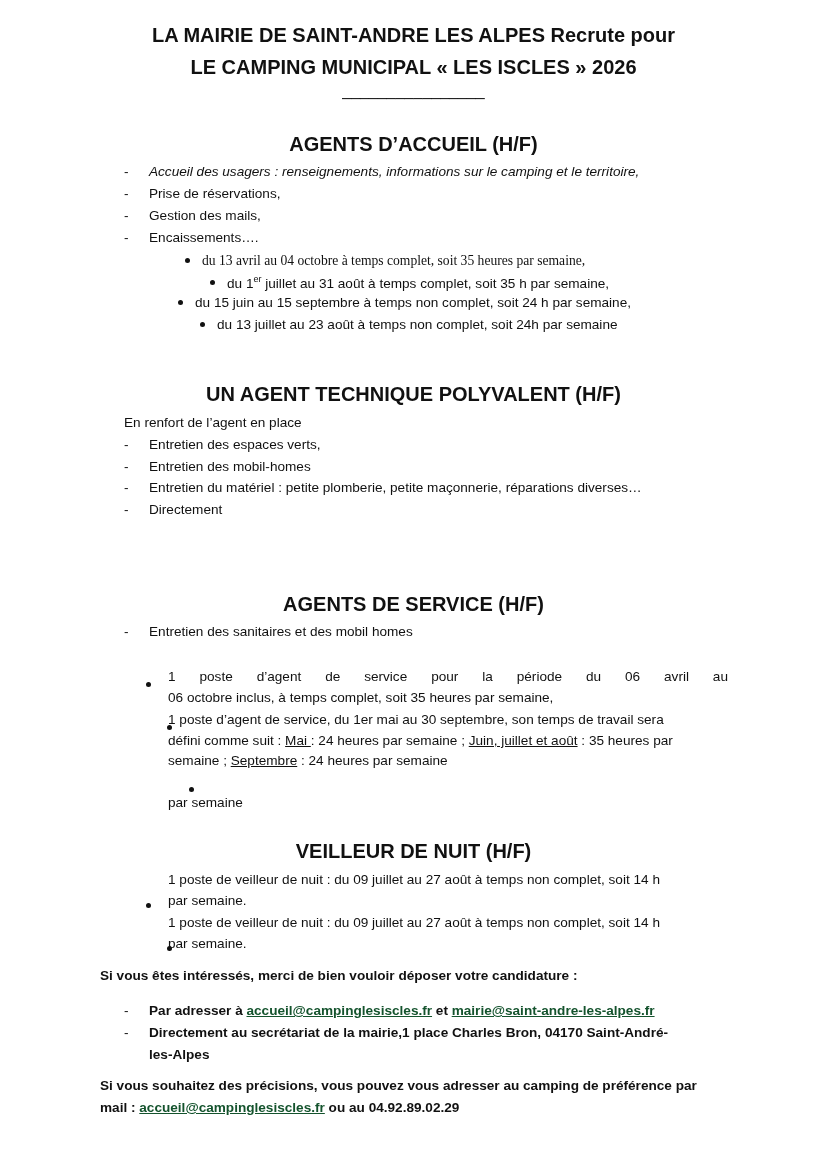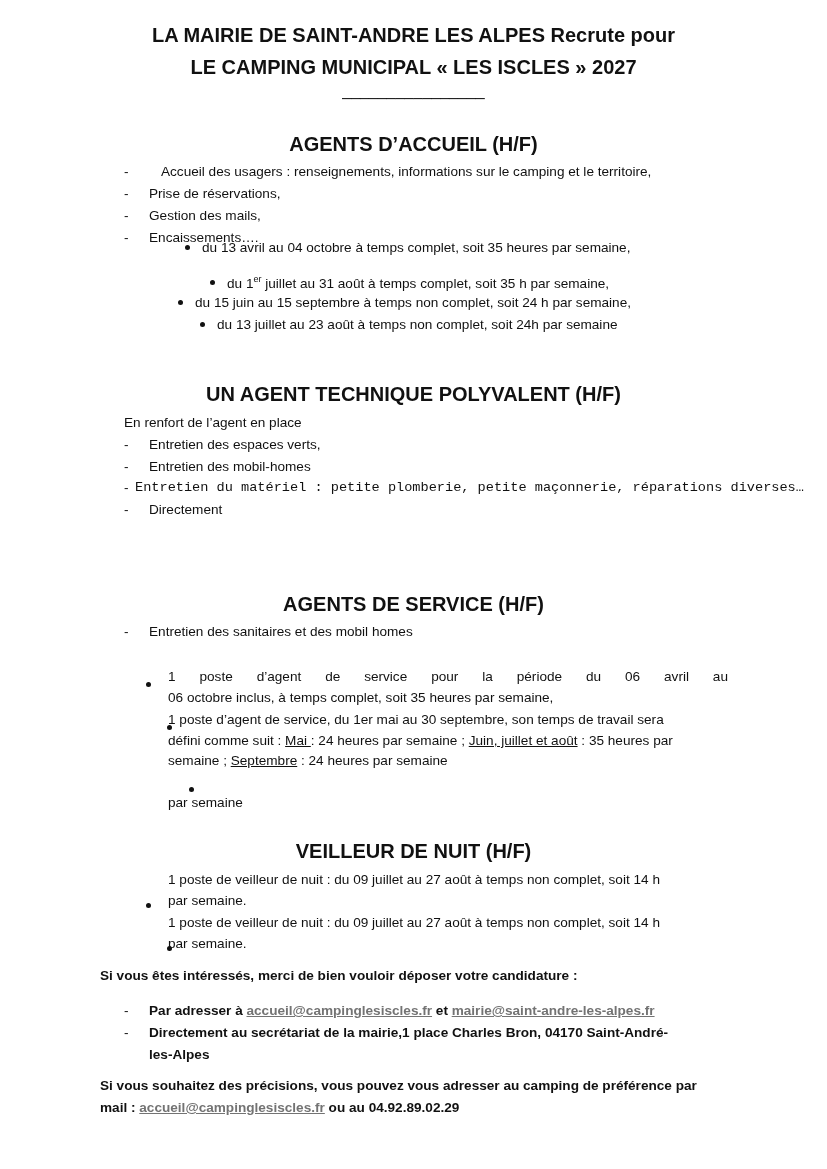--- a/index.html
+++ b/index.html
@@ -8,59 +8,59 @@
   .page { position: absolute; left: 0; top: 0; width: 827px; height: 864px; }
   .abs { position: absolute; white-space: nowrap; }
   .title { font-weight: bold; font-size: 20px; left: 0; width: 827px; text-align: center; }
   .h2 { font-weight: bold; font-size: 20px; left: 0; width: 827px; text-align: center; }
   .txt { font-size: 13.6px; }
   .b { font-weight: bold; }
   .dash { position: absolute; font-size: 13.6px; }
   .dot { display: inline-block; width: 5px; height: 5px; border-radius: 50%; background: #111; vertical-align: middle; margin-right: 12px; position: relative; top: -1px; }
   .just { white-space: normal; text-align: justify; text-align-last: justify; }
   u { text-decoration: underline; }
-  a.link { color: #737373; text-decoration: underline; }
+  a.link { color: #14532d; text-decoration: underline; }
   sup { font-size: 9px; }
 </style>
 </head>
 <body>
 
 <div class="page">
 
   <div class="abs title" style="top:24px;">LA MAIRIE DE SAINT-ANDRE LES ALPES Recrute pour</div>
-  <div class="abs title" style="top:56px;">LE CAMPING MUNICIPAL « LES ISCLES » 2027</div>
+  <div class="abs title" style="top:56px;">LE CAMPING MUNICIPAL « LES ISCLES » 2026</div>
   <div class="abs h2" style="top:133px;">AGENTS D’ACCUEIL (H/F)</div>
 
   <div class="abs title" style="top:82px; font-weight:normal; font-size:16px;">________________</div>
   <div>
     <span class="dash" style="left:124px; top:164px;">-</span>
-    <div class="abs txt" style="left:161px; top:164px;">Accueil des usagers : renseignements, informations sur le camping et le territoire,</div>
+    <div class="abs txt" style="left:149px; top:164px;font-style:italic;">Accueil des usagers : renseignements, informations sur le camping et le territoire,</div>
     <span class="dash" style="left:124px; top:186px;">-</span>
     <div class="abs txt" style="left:149px; top:186px;">Prise de réservations,</div>
     <span class="dash" style="left:124px; top:208px;">-</span>
     <div class="abs txt" style="left:149px; top:208px;">Gestion des mails,</div>
     <span class="dash" style="left:124px; top:230px;">-</span>
     <div class="abs txt" style="left:149px; top:230px;">Encaissements….</div>
   </div>
   <div>
-    <div class="abs txt" style="left:185px; top:240px;"><span class="dot"></span><span>du 13 avril au 04 octobre à temps complet, soit 35 heures par semaine,</span></div>
+    <div class="abs txt" style="left:185px; top:253px;font-family:Liberation Serif, serif;"><span class="dot"></span><span>du 13 avril au 04 octobre à temps complet, soit 35 heures par semaine,</span></div>
     <div class="abs txt" style="left:210px; top:274px;"><span class="dot"></span><span>du 1</span><sup>er</sup> <span>juillet au 31 août à temps complet, soit 35 h par semaine,</span></div>
     <div class="abs txt" style="left:178px; top:295px;"><span class="dot"></span><span>du 15 juin au 15 septembre à temps non complet, soit 24 h par semaine,</span></div>
     <div class="abs txt" style="left:200px; top:317px;"><span class="dot"></span><span>du 13 juillet au 23 août à temps non complet, soit 24h par semaine</span></div>
   </div>
 
   <div class="abs h2" style="top:383px;text-align:center;">UN AGENT TECHNIQUE POLYVALENT (H/F)</div>
   <div class="abs txt" style="left:124px; top:415px;">En renfort de l’agent en place</div>
   <div>
     <span class="dash" style="left:124px; top:437px;">-</span>
     <div class="abs txt" style="left:149px; top:437px;">Entretien des espaces verts,</div>
     <span class="dash" style="left:124px; top:459px;">-</span>
     <div class="abs txt" style="left:149px; top:459px;">Entretien des mobil-homes</div>
     <span class="dash" style="left:124px; top:480px;">-</span>
-    <div class="abs txt" style="left:135px; top:480px;font-family:Liberation Mono, monospace;">Entretien du matériel : petite plomberie, petite maçonnerie, réparations diverses…</div>
+    <div class="abs txt" style="left:149px; top:480px;">Entretien du matériel : petite plomberie, petite maçonnerie, réparations diverses…</div>
     <span class="dash" style="left:124px; top:502px;">-</span>
     <div class="abs txt" style="left:149px; top:502px;">Directement</div>
   </div>
 
   <div class="abs h2" style="top:593px;">AGENTS DE SERVICE (H/F)</div>
   <span class="dash" style="left:124px; top:624px;">-</span>
   <div class="abs txt" style="left:149px; top:624px;">Entretien des sanitaires et des mobil homes</div>
 
   <div>
     <span class="dot abs" style="left:146px; top:675px;"></span>

